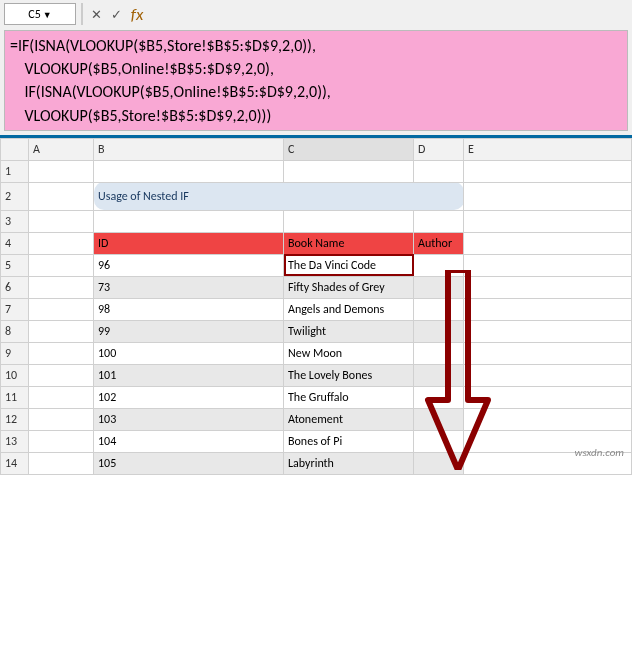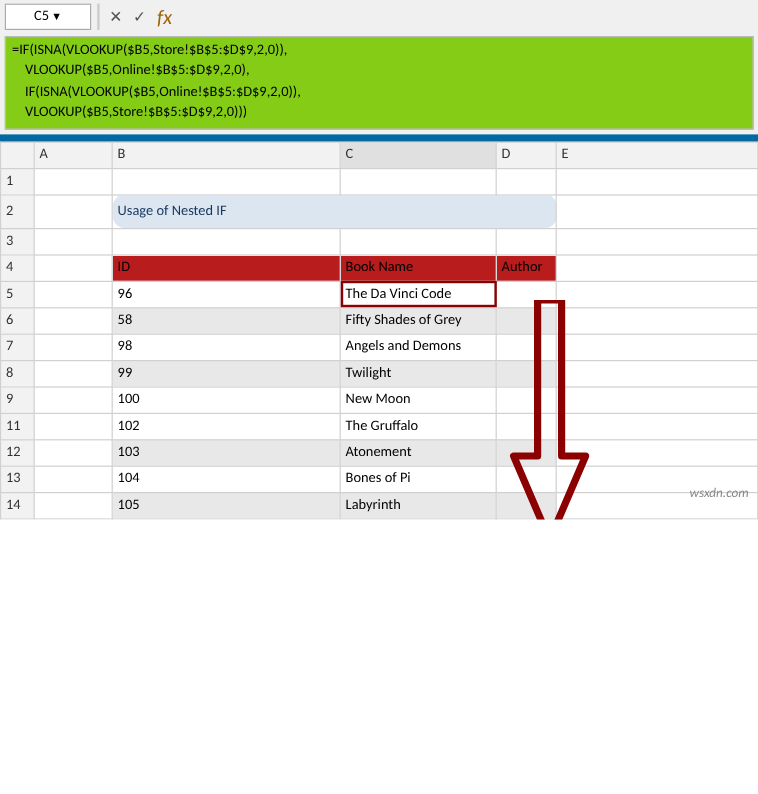--- a/index.html
+++ b/index.html
@@ -86,21 +86,21 @@
       background: #dce6f1;
       text-align: center;
       font-weight: bold;
       font-size: 14px;
       color: #17375e;
       border-radius: 10px;
     }
 
     
     .header-cell {
-      background: #b91c1c;
+      background: #ef4444;
       font-weight: bold;
       text-align: center;
       color: #000;
       border: 1px solid #aaa;
     }
 
     
     .data-cell {
       background: #fff;
     }
@@ -127,41 +127,41 @@
       position: absolute;
       bottom: 16px;
       right: 8px;
       font-size: 11px;
       color: #888;
       font-style: italic;
     }
 
     .formula-bar-container {
       background: #f0f0f0;
-      border-bottom: 6px solid #0369a1;
+      border-bottom: 3px solid #0369a1;
     }
 
     .formula-row1 {
       display: flex;
       align-items: center;
       height: 28px;
       padding: 2px 4px;
       gap: 3px;
     }
     .formula-row2 {
       display: flex;
       align-items: flex-start;
       padding: 2px 4px 4px 4px;
       gap: 3px;
     }
     .formula-text-box {
       flex: 1;
-      background: #84cc16;
+      background: #f9a8d4;
       border: 1px solid #bbb;
-      font-size: 12px;
+      font-size: 16px;
       padding: 3px 5px;
       line-height: 1.45;
       color: #000;
       min-height: 50px;
     }
   </style>
 </head>
 <body>
 
 <div class="formula-bar-container">
@@ -244,21 +244,21 @@
         <td class="data-cell"></td>
         <td class="data-cell id-cell">96</td>
         <td class="data-cell active-cell">The Da Vinci Code</td>
         <td class="data-cell"></td>
         <td class="data-cell"></td>
       </tr>
 
       <tr>
         <td class="row-header">6</td>
         <td class="data-cell"></td>
-        <td class="data-cell-gray id-cell">58</td>
+        <td class="data-cell-gray id-cell">73</td>
         <td class="data-cell-gray">Fifty Shades of Grey</td>
         <td class="data-cell-gray"></td>
         <td class="data-cell"></td>
       </tr>
 
       <tr>
         <td class="row-header">7</td>
         <td class="data-cell"></td>
         <td class="data-cell id-cell">98</td>
         <td class="data-cell">Angels and Demons</td>
@@ -277,20 +277,28 @@
 
       <tr>
         <td class="row-header">9</td>
         <td class="data-cell"></td>
         <td class="data-cell id-cell">100</td>
         <td class="data-cell">New Moon</td>
         <td class="data-cell"></td>
         <td class="data-cell"></td>
       </tr>
 
+      <tr>
+        <td class="row-header">10</td>
+        <td class="data-cell"></td>
+        <td class="data-cell-gray id-cell">101</td>
+        <td class="data-cell-gray">The Lovely Bones</td>
+        <td class="data-cell-gray"></td>
+        <td class="data-cell"></td>
+      </tr>
 
       <tr>
         <td class="row-header">11</td>
         <td class="data-cell"></td>
         <td class="data-cell id-cell">102</td>
         <td class="data-cell">The Gruffalo</td>
         <td class="data-cell"></td>
         <td class="data-cell"></td>
       </tr>
 

